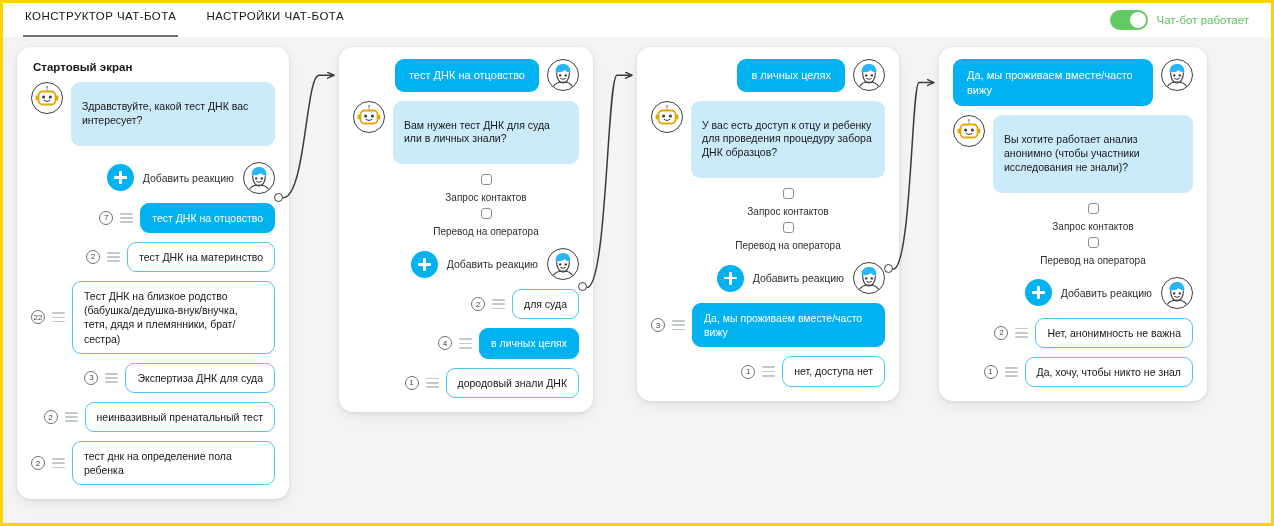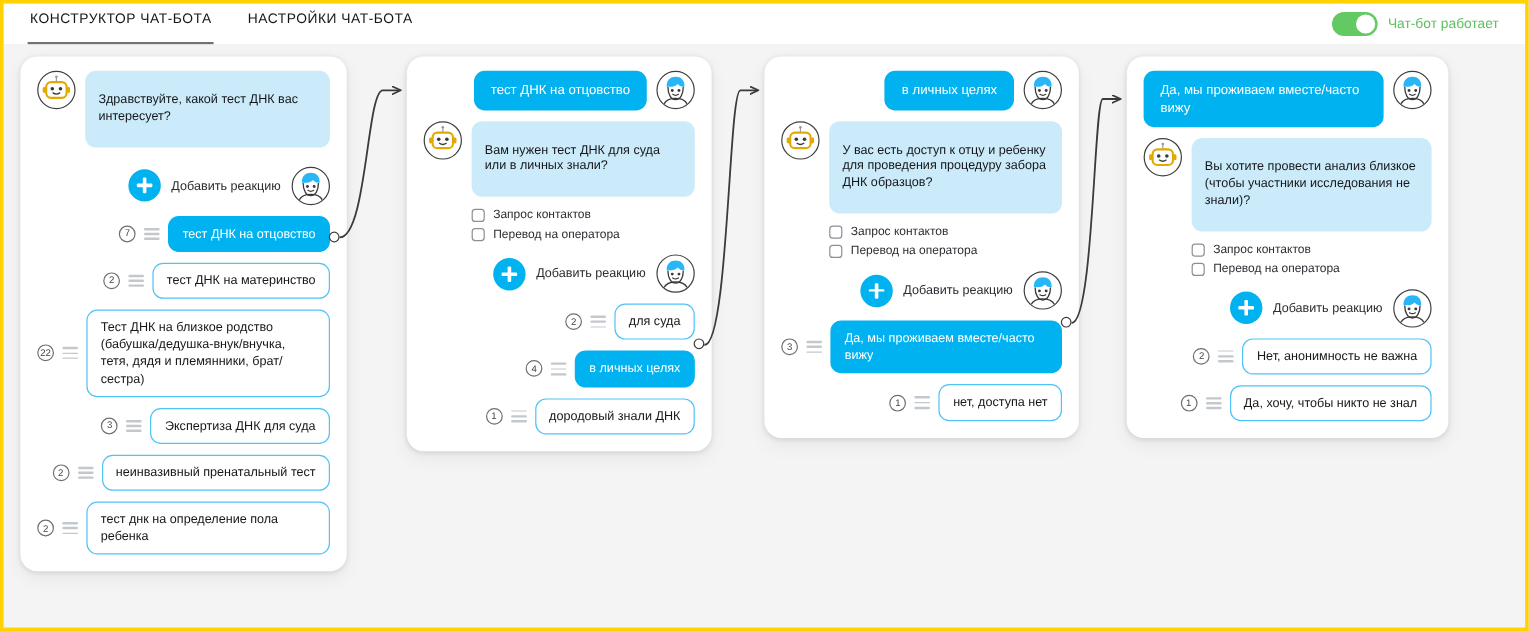--- a/index.html
+++ b/index.html
@@ -134,21 +134,21 @@
     background: #00B2EF;
     color: #ffffff;
     font-size: 11px;
     padding: 9px 14px;
     border-radius: 9px;
     text-align: left;
   }
 
   
   .checks { margin: 1px 0 4px 40px; display: flex; flex-direction: column; gap: 5px; }
-  .check-item { display: flex; align-items: center; gap: 7px; cursor: pointer; }
+  .check-item { display: flex; align-items: center; gap: 7px; cursor: pointer; flex-direction: column; }
   .check-box {
     width: 11px; height: 11px;
     border: 1.3px solid #8b9096;
     border-radius: 3px;
     flex: none;
     background: #fff;
   }
   .check-label { font-size: 10px; color: #2b2f33; }
 
   
@@ -257,20 +257,21 @@
       <div class="switch">
         <div class="knob"></div>
       </div>
       <div class="switch-label">Чат-бот работает</div>
     </div>
   </div>
 
   <div id="canvas">
     <div id="board">
         <div class="card" style="left: 14px; top: 10px; width: 272px;">
+          <div class="card-title">Стартовый экран</div>
           <div class="msg-row bot">
       <div class="avatar">
               <svg width="26" height="26" viewBox="0 0 26 26">
     <line x1="13" y1="2" x2="13" y2="6.5" stroke="#9a9a9a" stroke-width="1"></line>
     <circle cx="13" cy="2" r="1.1" fill="#9a9a9a"></circle>
     <rect x="4.5" y="6.5" width="17" height="13" rx="4" fill="#ffffff" stroke="#E3A900" stroke-width="1.8"></rect>
     <circle cx="9.6" cy="12" r="1.5" fill="#3a3a3a"></circle>
     <circle cx="16.4" cy="12" r="1.5" fill="#3a3a3a"></circle>
     <path d="M10.2,15.4 q2.8,2 5.6,0" fill="none" stroke="#3a3a3a" stroke-width="1.1" stroke-linecap="round"></path>
     <rect x="1.6" y="10.5" width="2.6" height="5" rx="1.2" fill="#E3A900"></rect>
@@ -533,21 +534,21 @@
     <line x1="13" y1="2" x2="13" y2="6.5" stroke="#9a9a9a" stroke-width="1"></line>
     <circle cx="13" cy="2" r="1.1" fill="#9a9a9a"></circle>
     <rect x="4.5" y="6.5" width="17" height="13" rx="4" fill="#ffffff" stroke="#E3A900" stroke-width="1.8"></rect>
     <circle cx="9.6" cy="12" r="1.5" fill="#3a3a3a"></circle>
     <circle cx="16.4" cy="12" r="1.5" fill="#3a3a3a"></circle>
     <path d="M10.2,15.4 q2.8,2 5.6,0" fill="none" stroke="#3a3a3a" stroke-width="1.1" stroke-linecap="round"></path>
     <rect x="1.6" y="10.5" width="2.6" height="5" rx="1.2" fill="#E3A900"></rect>
     <rect x="21.8" y="10.5" width="2.6" height="5" rx="1.2" fill="#E3A900"></rect>
   </svg>
             </div>
-      <div class="bubble bot">Вы хотите провести анализ близкое (чтобы участники исследования не знали)?</div>
+      <div class="bubble bot">Вы хотите работает анализ анонимно (чтобы участники исследования не знали)?</div>
     </div>
           <div class="checks">
             <div class="check-item">
         <span class="check-box"></span>
         <span class="check-label">Запрос контактов</span>
       </div>
             <div class="check-item">
         <span class="check-box"></span>
         <span class="check-label">Перевод на оператора</span>
       </div>

